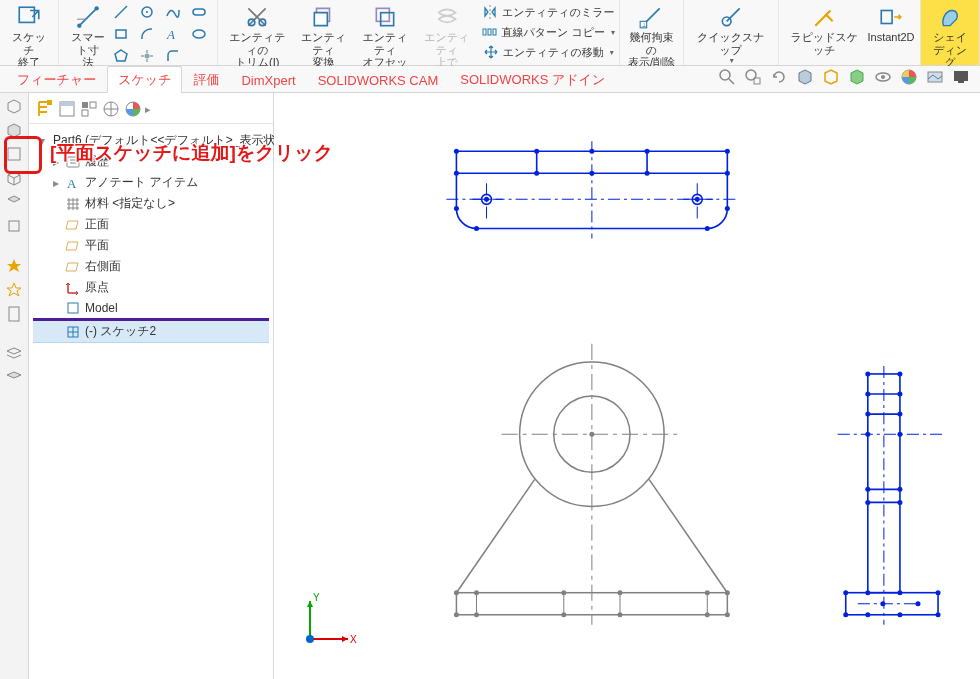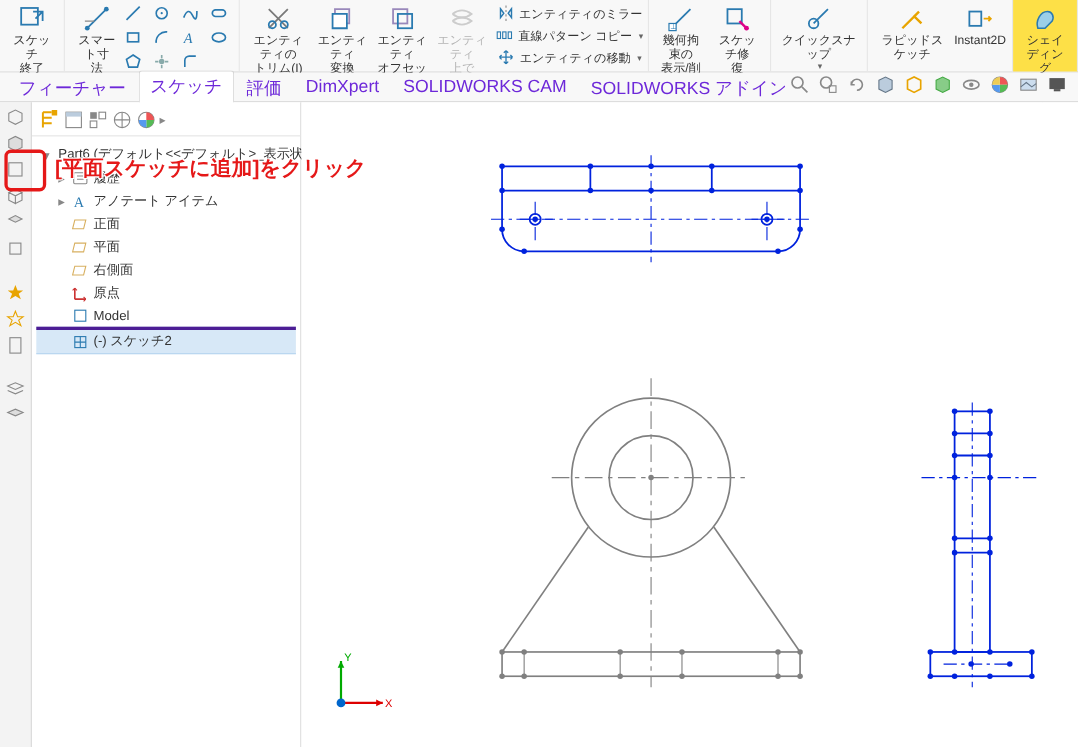--- a/index.html
+++ b/index.html
@@ -75,22 +75,22 @@
     display: flex;
     align-items: center;
     background: #f8f8f8;
     border-bottom: 1px solid #d6d6d6;
     height: 26px;
     padding-left: 6px;
     position: relative;
   }
   .tab {
     padding: 4px 10px;
-    font-size: 16px;
-    color: #6d28d9;
+    font-size: 13px;
+    color: #ef4444;
     cursor: pointer;
     border: 1px solid transparent;
     border-bottom: none;
     margin-bottom: -1px;
   }
   .tab.active {
     background: #fff;
     border: 1px solid #d6d6d6;
     border-bottom: 1px solid #fff;
     border-radius: 3px 3px 0 0;
@@ -326,29 +326,20 @@
   <div class="ribbon-group">
     <div class="big-btn dd">
       <svg class="ic" viewBox="0 0 24 24">
           <path d="M4 20 L20 4" stroke="#2a7ab0" stroke-width="1.5"></path>
           <rect x="2" y="16" width="6" height="6" fill="#fff" stroke="#2a7ab0"></rect>
           <text x="3" y="21" font-size="6" fill="#2a7ab0">⊥</text>
         </svg>
       <span class="lbl" style="white-space:pre-line">幾何拘束の
 表示/削除</span>
     </div>
-    <div class="big-btn">
-      <svg class="ic" viewBox="0 0 24 24">
-          <rect x="4" y="4" width="12" height="12" fill="none" stroke="#2a7ab0" stroke-width="1.5"></rect>
-          <path d="M14 14 L21 21" stroke="#d08" stroke-width="2"></path>
-          <circle cx="20" cy="20" r="2" fill="#d08"></circle>
-        </svg>
-      <span class="lbl" style="white-space:pre-line">スケッチ修
-復</span>
-    </div>
   </div>
 
   <div class="ribbon-group">
     <div class="big-btn dd">
       <svg class="ic" viewBox="0 0 24 24">
           <circle cx="8" cy="16" r="4" fill="none" stroke="#2a7ab0" stroke-width="1.5"></circle>
           <path d="M8 16 L20 4" stroke="#2a7ab0" stroke-width="1.5"></path>
         </svg>
       <span class="lbl">クイックスナップ</span>
     </div>
@@ -518,20 +509,27 @@
             <path d="M5 6 H11 M5 9 H11" stroke="#888"></path>
           </svg>
         <span>履歴</span>
       </div>
       <div class="tree-item depth-1">
         <span class="tri">▸</span>
         <svg class="ti" viewBox="0 0 16 16">
             <text x="2" y="13" font-size="13" fill="#2a7ab0" font-family="serif">A</text>
           </svg>
         <span>アノテート アイテム</span>
+      </div>
+      <div class="tree-item depth-1">
+        <span class="tri"></span>
+        <svg class="ti" viewBox="0 0 16 16">
+            <path d="M2 4 H14 M2 8 H14 M2 12 H14 M4 2 V14 M8 2 V14 M12 2 V14" stroke="#888" stroke-width="1"></path>
+          </svg>
+        <span>材料 &lt;指定なし&gt;</span>
       </div>
       <div class="tree-item depth-1">
         <span class="tri"></span>
         <svg class="ti" viewBox="0 0 16 16">
             <path d="M3 4 L13 4 L11 12 L1 12 Z" fill="none" stroke="#d8b060"></path>
           </svg>
         <span>正面</span>
       </div>
       <div class="tree-item depth-1">
         <span class="tri"></span>

